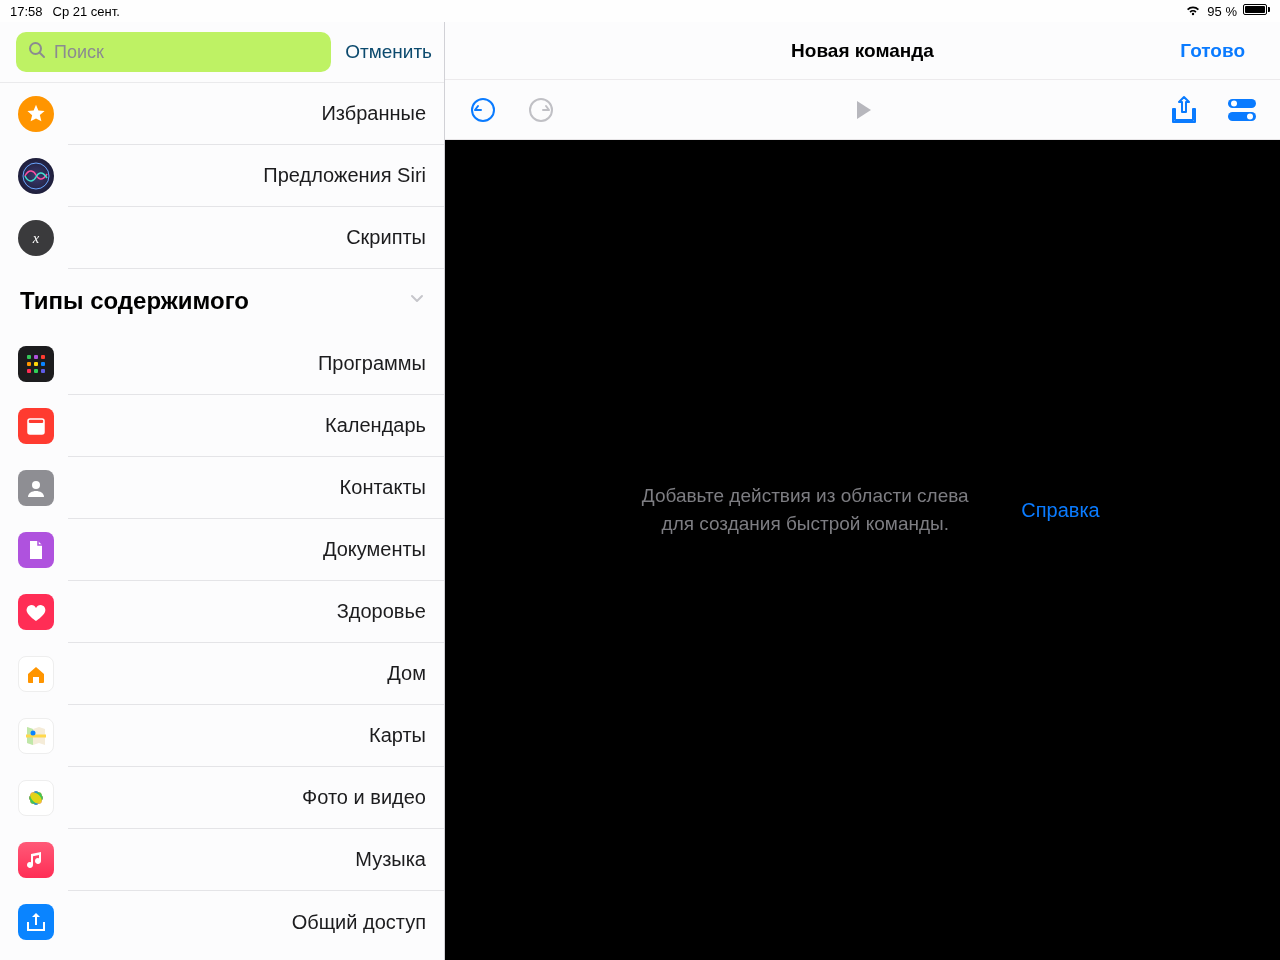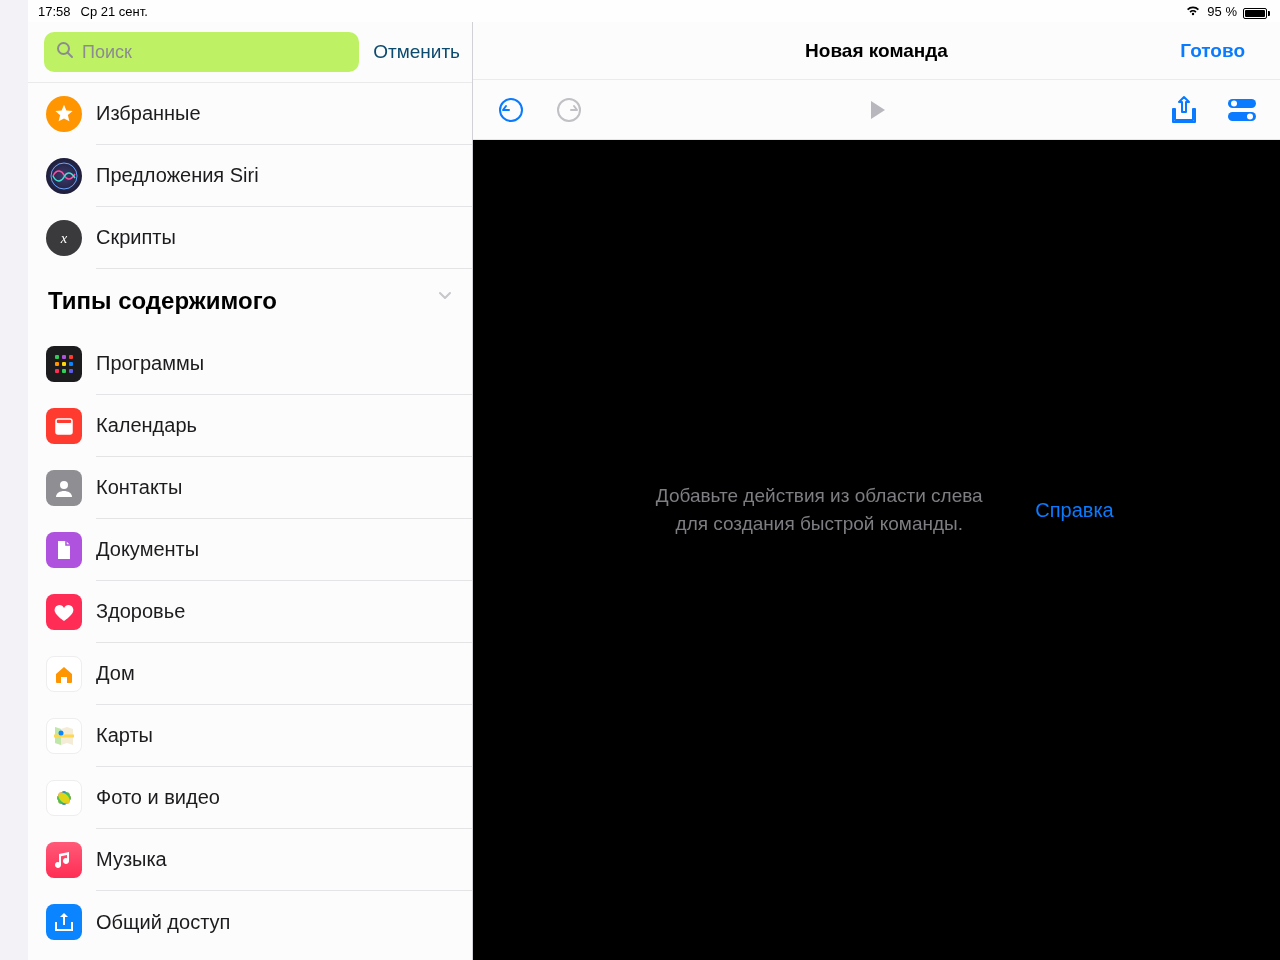--- a/index.html
+++ b/index.html
@@ -1,43 +1,43 @@
 <!DOCTYPE html>
 <html><head>
 <meta charset="utf-8">
 <style>
   * { box-sizing: border-box; margin: 0; padding: 0; }
   html, body { width: 1280px; height: 960px; overflow: hidden; font-family: -apple-system, "Helvetica Neue", Arial, sans-serif; background: #f2f2f7; }
-  .root { display: flex; flex-direction: column; width: 100%; height: 100%; padding-left: 28px; }
+  .root { display: flex; flex-direction: column; width: 100%; height: 100%; }
 
   
   .statusbar { height: 22px; background: #fefefe; display: flex; align-items: center; justify-content: space-between; padding: 0 10px; font-size: 13px; font-weight: 500; }
   .statusbar .left { display: flex; align-items: center; gap: 10px; }
-  .statusbar .right { display: flex; align-items: flex-end; gap: 6px; }
+  .statusbar .right { display: flex; align-items: flex-start; gap: 6px; }
   .battery { display: inline-flex; align-items: center; }
   .battery-body { width: 24px; height: 11px; border: 1px solid #000; border-radius: 2px; position: relative; display: inline-block; }
   .battery-fill { position: absolute; left: 1px; top: 1px; bottom: 1px; width: 90%; background: #000; border-radius: 1px; }
   .battery-tip { width: 2px; height: 5px; background: #000; margin-left: 1px; border-radius: 0 1px 1px 0; }
 
   .maincols { flex: 1; display: flex; min-height: 0; }
 
   
   .leftpane { width: 445px; border-right: 1px solid #d1d1d6; background: #fcfcfd; display: flex; flex-direction: column; }
   .searchrow { display: flex; align-items: center; padding: 10px 12px 10px 16px; gap: 14px; border-bottom: 1px solid #eaeaec; }
   .searchfield { flex: 1; height: 40px; background: #bef264; border-radius: 10px; display: flex; align-items: center; padding: 0 12px; gap: 8px; color: #848489; }
   .searchfield input { border: none; outline: none; background: transparent; font-size: 18px; color: #3a3a3c; width: 100%; }
   .searchfield input::placeholder { color: #8b8b90; }
   .cancel-link { color: #0c4a6e; font-size: 19px; }
 
   .list { overflow-y: auto; flex: 1; }
   .row { display: flex; align-items: center; height: 62px; padding-left: 18px; }
   .row .label { font-size: 20px; color: #1c1c1e; }
-  .row-sepwrap { flex: 1; height: 100%; border-bottom: 1px solid #e4e4e7; display: flex; align-items: center; margin-left: 14px; padding-right: 18px; }
-
-  .section-header { display: flex; align-items: flex-start; justify-content: space-between; padding: 18px 18px 18px 20px; }
+  .row-sepwrap { flex: 1; height: 100%; border-bottom: 1px solid #e4e4e7; display: flex; align-items: center; margin-left: 14px; padding-right: 18px; justify-content: flex-end; }
+
+  .section-header { display: flex; align-items: center; justify-content: space-between; padding: 18px 18px 18px 20px; }
   .section-header .title { font-size: 24px; font-weight: 700; }
 
   .icon { width: 36px; height: 36px; border-radius: 8px; display: flex; align-items: center; justify-content: center; flex-shrink: 0; }
   .icon.round { border-radius: 50%; }
   .icon svg { display: block; }
 
   
   .rightpane { flex: 1; background: #000000; display: flex; flex-direction: column; }
   .rp-header { height: 58px; background: #fcfcfd; border-bottom: 1px solid #eceaec; display: flex; align-items: center; justify-content: center; position: relative; }
   .rp-header .title { font-size: 19px; font-weight: 600; }

